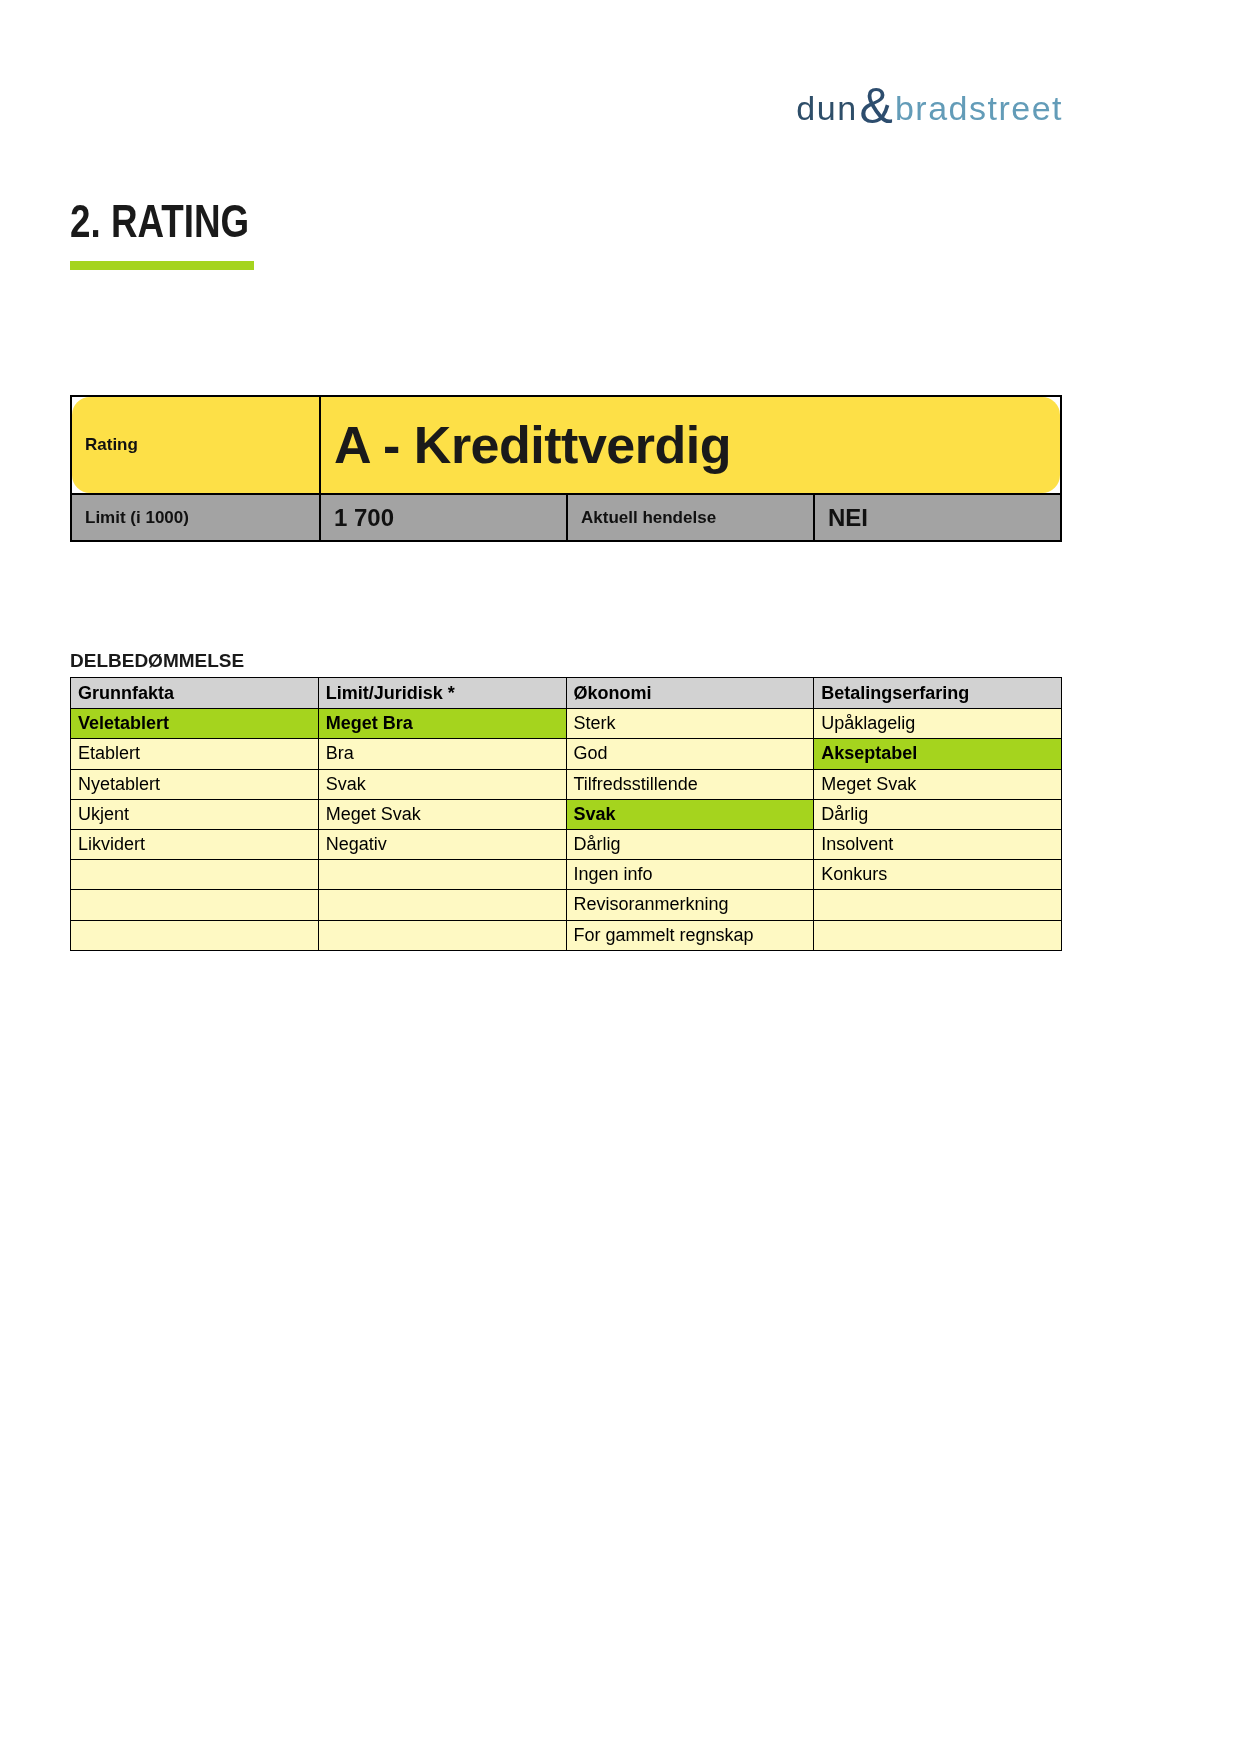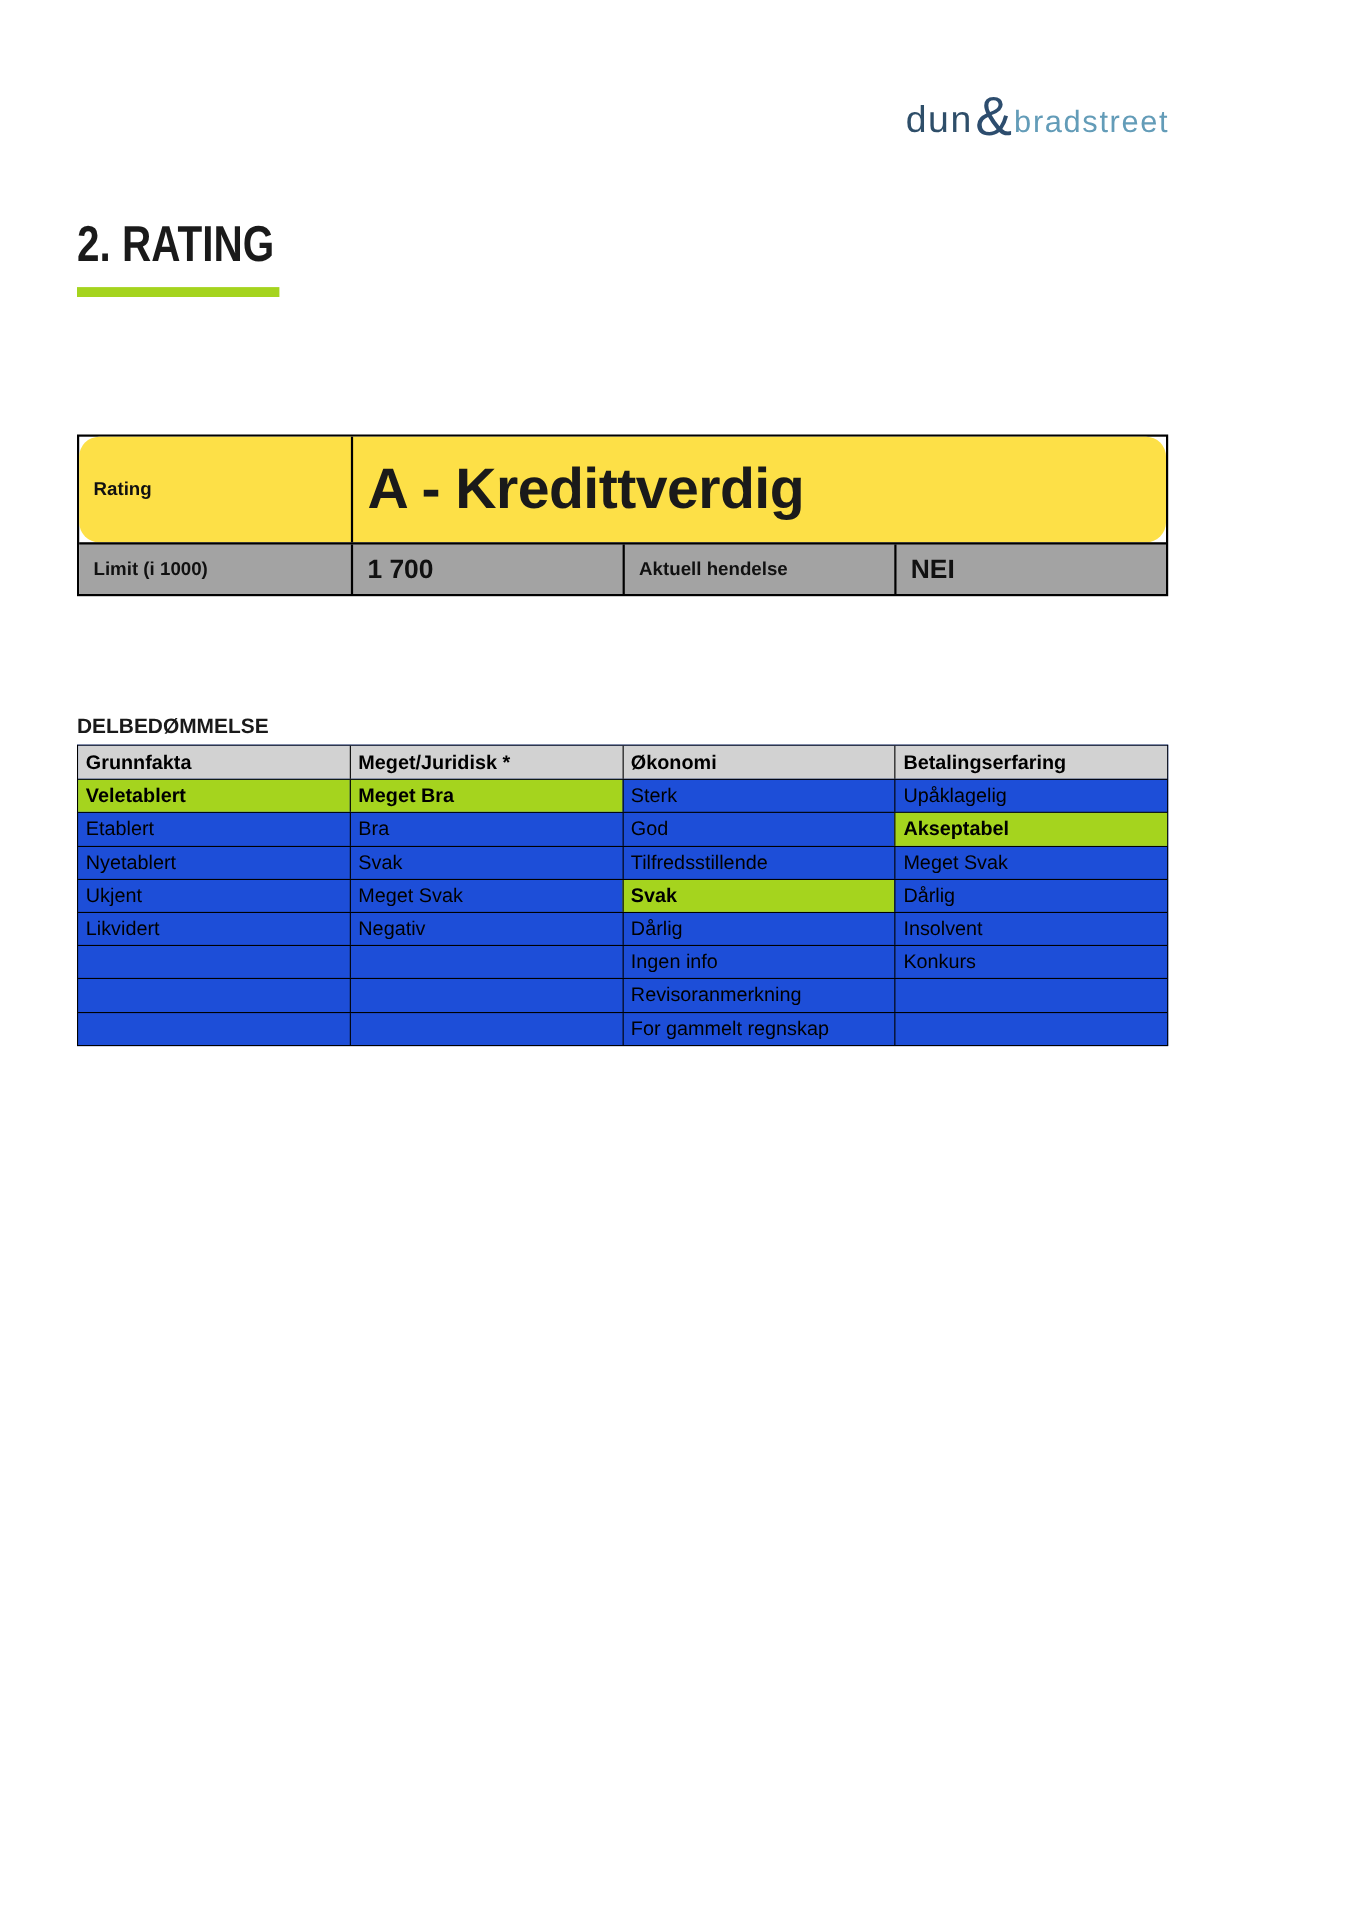--- a/index.html
+++ b/index.html
@@ -4,21 +4,21 @@
 <style>
   html,body{margin:0;padding:0;background:#ffffff;}
   body{font-family:"Liberation Sans", sans-serif; color:#000;}
   .page{position:relative;width:1241px;height:1294px;background:#fff;overflow:hidden;}
   *{box-sizing:border-box;}
 
   
   .logo{position:absolute;top:74px;right:178px;display:flex;align-items:baseline;white-space:nowrap;}
   .logo-dun{font-size:34px;letter-spacing:1.5px;color:#2e4e69;font-weight:400;}
   .logo-amp{font-size:50px;color:#2d4d6e;font-weight:400;position:relative;top:3px;margin:0 2px;}
-  .logo-brad{font-size:28px;letter-spacing:1.5px;color:#639cb8;font-weight:400;}
+  .logo-brad{font-size:34px;letter-spacing:1.5px;color:#639cb8;font-weight:400;}
 
   
   .title{position:absolute;left:70px;top:198px;margin:0;font-size:46px;line-height:46px;font-weight:bold;
          color:#1a1a1a;transform:scaleX(0.8);transform-origin:left center;letter-spacing:0;}
   .title-underline{position:absolute;left:70px;top:261px;width:184px;height:9px;background:#a5d41e;}
 
   
   .rating-table{position:absolute;left:70px;top:395px;width:992px;border:2px solid #000;background:#fff;}
   .r-row{display:flex;}
   .r-row-top{height:96px;background:#fde047;border-radius:18px;}
@@ -26,21 +26,21 @@
   .r-cell{display:flex;align-items:center;padding-left:13px;overflow:hidden;}
   .r-cell + .r-cell{border-left:2px solid #000;}
   .r-w25{width:25%;flex:0 0 auto;}
   .r-grow{flex:1 1 auto;}
   .r-label{font-size:17px;font-weight:bold;color:#111;}
   .r-big-value{font-size:52px;font-weight:bold;color:#1a1a1a;letter-spacing:-0.5px;}
   .r-value{font-size:24px;font-weight:bold;color:#111;}
 
   
   .section-label{position:absolute;left:70px;top:650px;font-size:19px;font-weight:bold;color:#1a1a1a;text-align:right;}
-  .assessment-table{position:absolute;left:70px;top:677px;width:992px;border:1.5px solid #000;background:#1d4ed8;}
+  .assessment-table{position:absolute;left:70px;top:677px;width:992px;border:1.5px solid #000;background:#fef9c3;}
   .a-row{display:flex;height:30.2px;}
   .a-row + .a-row{border-top:1.5px solid #000;}
   .a-row-header{background:#d2d2d2;}
   .a-cell{flex:1 1 0;display:flex;align-items:center;padding-left:7px;font-size:18px;color:#000;overflow:hidden;white-space:nowrap;}
   .a-cell + .a-cell{border-left:1.5px solid #000;}
   .a-head{font-weight:bold;}
   .hl{background:#a5d41e;font-weight:bold;}
 
   
   .footer{position:absolute;top:1687px;right:178px;font-size:18px;color:#222;margin-left:41px;}
@@ -82,21 +82,21 @@
         <span class="r-value">NEI</span>
       </div>
     </div>
   </div>
 
   <div class="section-label">DELBEDØMMELSE</div>
 
   <div class="assessment-table" id="assessment-table">
       <div class="a-row a-row-header">
         <div class="a-cell a-head">Grunnfakta</div>
-        <div class="a-cell a-head">Meget/Juridisk *</div>
+        <div class="a-cell a-head">Limit/Juridisk *</div>
         <div class="a-cell a-head">Økonomi</div>
         <div class="a-cell a-head">Betalingserfaring</div>
       </div>
       <div class="a-row">
         <div class="a-cell hl">Veletablert</div>
         <div class="a-cell hl">Meget Bra</div>
         <div class="a-cell">Sterk</div>
         <div class="a-cell">Upåklagelig</div>
       </div>
       <div class="a-row">

